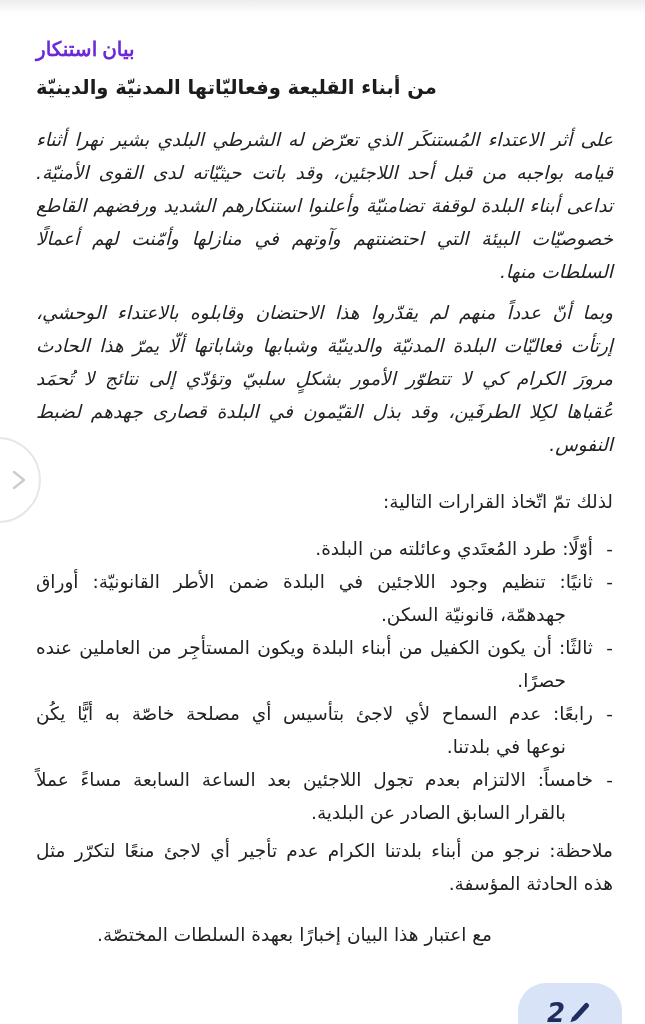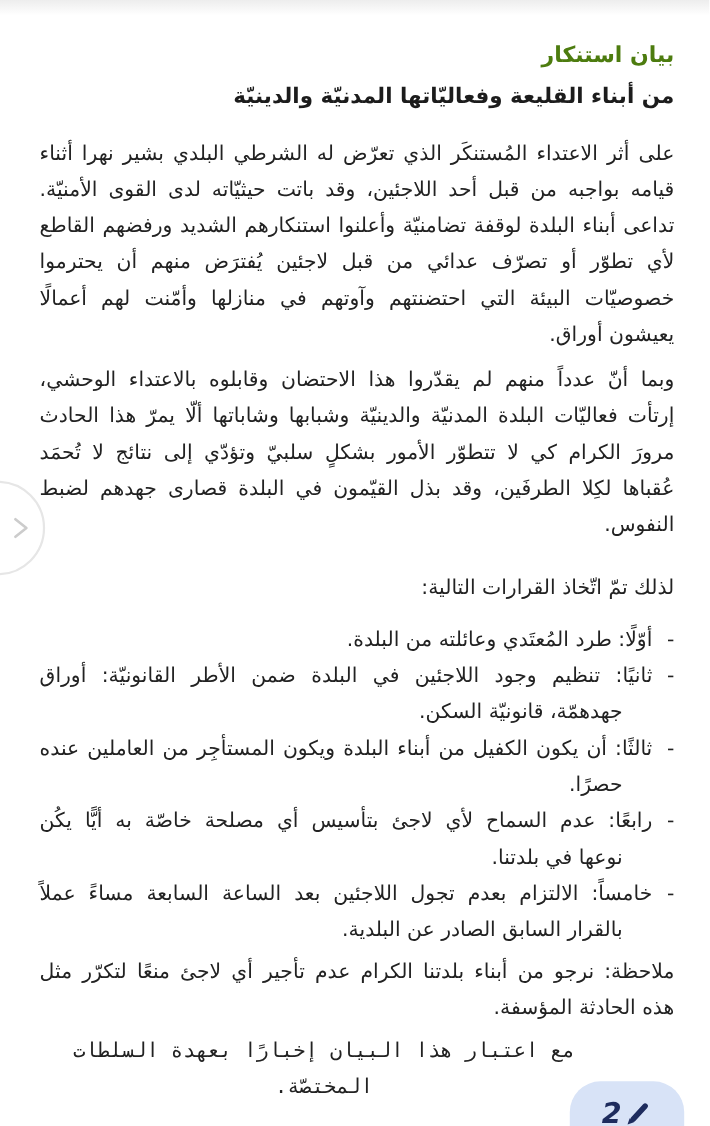--- a/index.html
+++ b/index.html
@@ -17,40 +17,40 @@
   .page{
     position:absolute;top:0;right:0;width:645px;height:1024px;
     box-sizing:border-box;
     padding:36px 32px 0 36px;
     direction:rtl;
     font-size:18.5px;
     line-height:33px;
   }
   .doc-title{
     font-weight:bold;font-size:20px;line-height:26px;
-    text-align:right;margin:0 0 13px 0;color:#4d7c0f;
+    text-align:left;margin:0 0 13px 0;color:#6d28d9;font-family:Liberation Serif, serif;
   }
   .doc-subtitle{
     font-weight:bold;font-size:19.5px;line-height:26px;
-    text-align:right;margin:0 0 22px 0;color:#1c1c1c;
+    text-align:left;margin:0 0 22px 0;color:#1c1c1c;
   }
-  .para{margin:0 0 8px 0;}
+  .para{margin:0 0 8px 0;font-style:italic;}
   .para2{margin:0 0 24px 0;}
   .line{min-height:33px;}
   .jl{text-align:justify;text-align-last:justify;}
   .el{text-align:right;text-align-last:auto;}
   .cl{text-align:center;padding-left:0;padding-right:60px;}
   .intro{margin:0 0 14px 0;text-align:right;}
   .decisions{margin:0;}
   .item{display:flex;margin:0 0 0 0;}
   .marker{width:20px;flex:0 0 20px;text-align:right;}
   .item-text{flex:1;min-width:0;}
   .cont{padding-right:27px;}
   .note{margin-top:5px;}
-  .closing{margin-top:7px;font-family:Liberation Mono, monospace;}
+  .closing{margin-top:18px;}
   
   .nav-circle{
     position:absolute;left:-45px;top:437px;width:86px;height:86px;
     border-radius:50%;border:2px solid #e6e6e6;box-sizing:border-box;
     background:transparent;cursor:pointer;
   }
   .nav-circle svg{position:absolute;right:9px;top:29px;}
   
   .annotate-badge{
     position:absolute;left:518px;top:983px;width:104px;height:84px;
@@ -71,23 +71,22 @@
 
 <div class="page" dir="rtl">
 
   <div class="doc-title">بيان استنكار</div>
   <div class="doc-subtitle">من أبناء القليعة وفعاليّاتها المدنيّة والدينيّة</div>
 
   <div class="para">
     <div class="line jl">على أثر الاعتداء المُستنكَر الذي تعرّض له الشرطي البلدي بشير نهرا أثناء</div>
     <div class="line jl">قيامه بواجبه من قبل أحد اللاجئين، وقد باتت حيثيّاته لدى القوى الأمنيّة.</div>
     <div class="line jl">تداعى أبناء البلدة لوقفة تضامنيّة وأعلنوا استنكارهم الشديد ورفضهم القاطع</div>
-    <div class="line jl">لأي تطوّر أو تصرّف عدائي من قبل لاجئين يُفترَض منهم أن يحترموا</div>
     <div class="line jl">خصوصيّات البيئة التي احتضنتهم وآوتهم في منازلها وأمّنت لهم أعمالًا</div>
-    <div class="line el">يعيشون أوراق.</div>
+    <div class="line el">السلطات منها.</div>
   </div>
 
   <div class="para para2">
     <div class="line jl">وبما أنّ عدداً منهم لم يقدّروا هذا الاحتضان وقابلوه بالاعتداء الوحشي،</div>
     <div class="line jl">إرتأت فعاليّات البلدة المدنيّة والدينيّة وشبابها وشاباتها ألّا يمرّ هذا الحادث</div>
     <div class="line jl">مرورَ الكرام كي لا تتطوّر الأمور بشكلٍ سلبيّ وتؤدّي إلى نتائج لا تُحمَد</div>
     <div class="line jl">عُقباها لكِلا الطرفَين، وقد بذل القيّمون في البلدة قصارى جهدهم لضبط</div>
     <div class="line el">النفوس.</div>
   </div>
 

